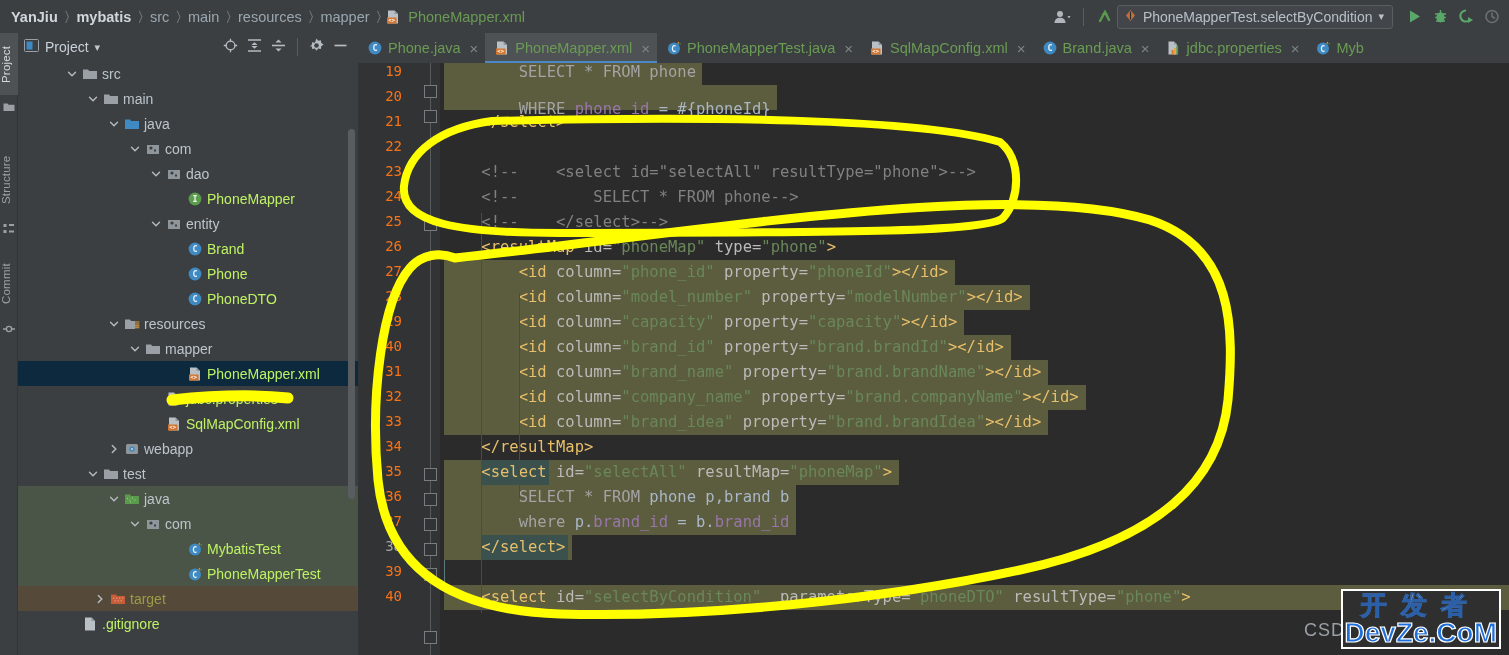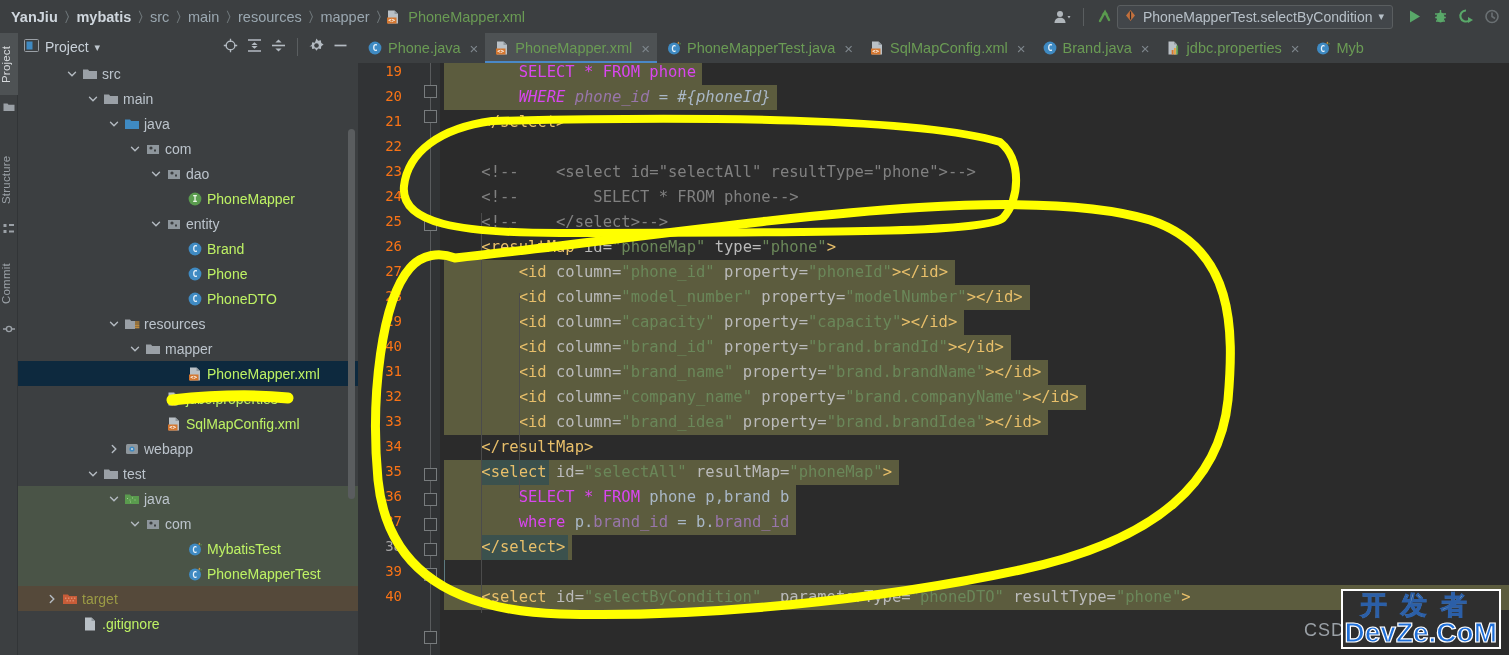--- a/index.html
+++ b/index.html
@@ -122,21 +122,21 @@
   .hl-caret { position: absolute; height: 25px; background: #3b514d; }
   .hl-sel { position: absolute; height: 25px; background: #214283; }
   .indentguide { position: absolute; width: 1px; background: #4b4b4b; }
   .structguide { position: absolute; width: 1px; background: #5d7a7f; }
 
   
   .t-tag   { color: #e8bf6a; }
   .t-attr  { color: #bababa; }
   .t-val   { color: #6a8759; }
   .t-cmt   { color: #808080; }
-  .t-kw    { color: #d946ef; }
+  .t-kw    { color: #a3a3a3; }
   .t-txt   { color: #a9b7c6; }
   .t-ident { color: #9876aa; }
 
   
   .overlay { position: absolute; left: 0; top: 0; width: 1509px; height: 655px;
     pointer-events: none; }
 
   
   .wm { position: absolute; right: 8px; bottom: 6px; text-align: center; }
   .wm-csdn { position: absolute; right: 150px; bottom: 14px; color: #9aa0a6;
@@ -559,21 +559,21 @@
           <span class="fico" style="display: inline-flex;">
             <svg width="16" height="16" viewBox="0 0 16 16">
               <circle cx="8" cy="8.6" r="6" fill="#3f8ac2"></circle>
               <text x="7.6" y="11.6" font-family="monospace" font-size="8" font-weight="bold" fill="#e8f2fa" text-anchor="middle">C</text>
               <path d="M12 1.4l1.4 1.6-1.8 1.2z" fill="#e8a33d"></path>
               <path d="M13.6 3l1.4 0.5-1.2 1.4z" fill="#5a9b4e"></path>
             </svg>
           </span>
           <span class="tlabel c-green">PhoneMapperTest</span>
         </div>
-        <div class="trow target" style="padding-left: 28px;">
+        <div class="trow target" style="padding-left: 76px;">
           <span class="arrow"><svg width="12" height="12" viewBox="0 0 12 12">
               <path d="M4.3 2.5L7.8 6l-3.5 3.5" stroke="#b4bbc2" stroke-width="1.4" fill="none" stroke-linecap="round"></path>
             </svg></span>
           <span class="fico" style="display: inline-flex;">
             <svg width="16" height="16" viewBox="0 0 16 16">
               <path d="M1 3.5h5l1.2 1.4H15V13H1z" fill="#c75c38"></path>
               <path d="M3 6.5h1.4v1.4H3z M6 6.5h1.4v1.4H6z M9 6.5h1.4v1.4H9z M12 6.5h1.4v1.4H12z M4.5 9h1.4v1.4H4.5z M7.5 9h1.4v1.4H7.5z M10.5 9h1.4v1.4h-1.4z" fill="#e08a6a"></path>
             </svg>
           </span>
           <span class="tlabel c-olive">target</span>
@@ -714,21 +714,21 @@
           <div class="foldmark" style="top:505px;"></div>
           <div class="foldmark" style="top:568px;"></div>
           <div class="structguide" style="left:22px;top:418px;height:110px;"></div>
         </div>
       </div>
       <div class="codearea" id="codearea">
           <div class="hl-sel" style="top: -3px; left: 78.8px; width: 177.65px;"></div>
           <div class="hl-band" style="top: -3px; left: 4px; width: 258.45px;"></div>
           <div class="cl" style="top: -3px; left: 4px;"><span class="t-txt">        </span><span class="t-kw">SELECT * FROM phone</span></div>
           <div class="hl-band" style="top: 22px; left: 4px; width: 333.25px;"></div>
-          <div class="cl" style="top: 22px; left: 4px; font-style: italic;"><span class="t-txt">        </span><span class="t-kw">WHERE </span><span class="t-ident">phone_id</span><span class="t-txt"> = </span><span class="t-txt">#{phoneId}</span></div>
+          <div class="cl" style="top: 34px; left: 4px;"><span class="t-txt">        </span><span class="t-kw">WHERE </span><span class="t-ident">phone_id</span><span class="t-txt"> = </span><span class="t-txt">#{phoneId}</span></div>
           <div class="cl" style="top: 47px; left: 4px;"><span class="t-txt">    </span><span class="t-tag">&lt;/select&gt;</span></div>
           <div class="cl" style="top: 72px; left: 4px;"></div>
           <div class="cl" style="top: 97px; left: 4px;"><span class="t-txt">    </span><span class="t-cmt">&lt;!--    &lt;select id="selectAll" resultType="phone"&gt;--&gt;</span></div>
           <div class="cl" style="top: 122px; left: 4px;"><span class="t-txt">    </span><span class="t-cmt">&lt;!--        SELECT * FROM phone--&gt;</span></div>
           <div class="cl" style="top: 147px; left: 4px;"><span class="t-txt">    </span><span class="t-cmt">&lt;!--    &lt;/select&gt;--&gt;</span></div>
           <div class="cl" style="top: 172px; left: 4px;"><span class="t-txt">    </span><span class="t-tag">&lt;resultMap </span><span class="t-attr">id=</span><span class="t-val">"phoneMap"</span><span class="t-attr"> type=</span><span class="t-val">"phone"</span><span class="t-tag">&gt;</span></div>
           <div class="hl-band" style="top: 197px; left: 4px; width: 510.9px;"></div>
           <div class="cl" style="top: 197px; left: 4px;"><span class="t-txt">        </span><span class="t-tag">&lt;id </span><span class="t-attr">column=</span><span class="t-val">"phone_id"</span><span class="t-attr"> property=</span><span class="t-val">"phoneId"</span><span class="t-tag">&gt;&lt;/id&gt;</span></div>
           <div class="hl-band" style="top: 222px; left: 4px; width: 585.7px;"></div>
           <div class="cl" style="top: 222px; left: 4px;"><span class="t-txt">        </span><span class="t-tag">&lt;id </span><span class="t-attr">column=</span><span class="t-val">"model_number"</span><span class="t-attr"> property=</span><span class="t-val">"modelNumber"</span><span class="t-tag">&gt;&lt;/id&gt;</span></div>

